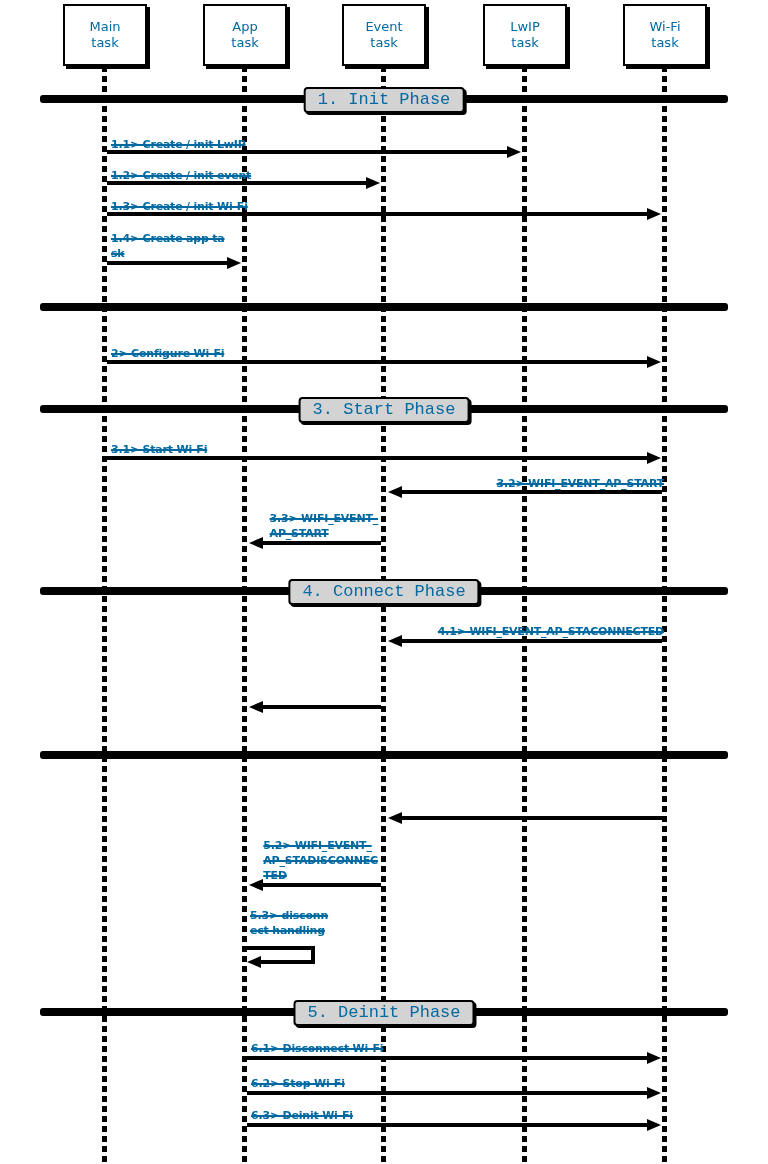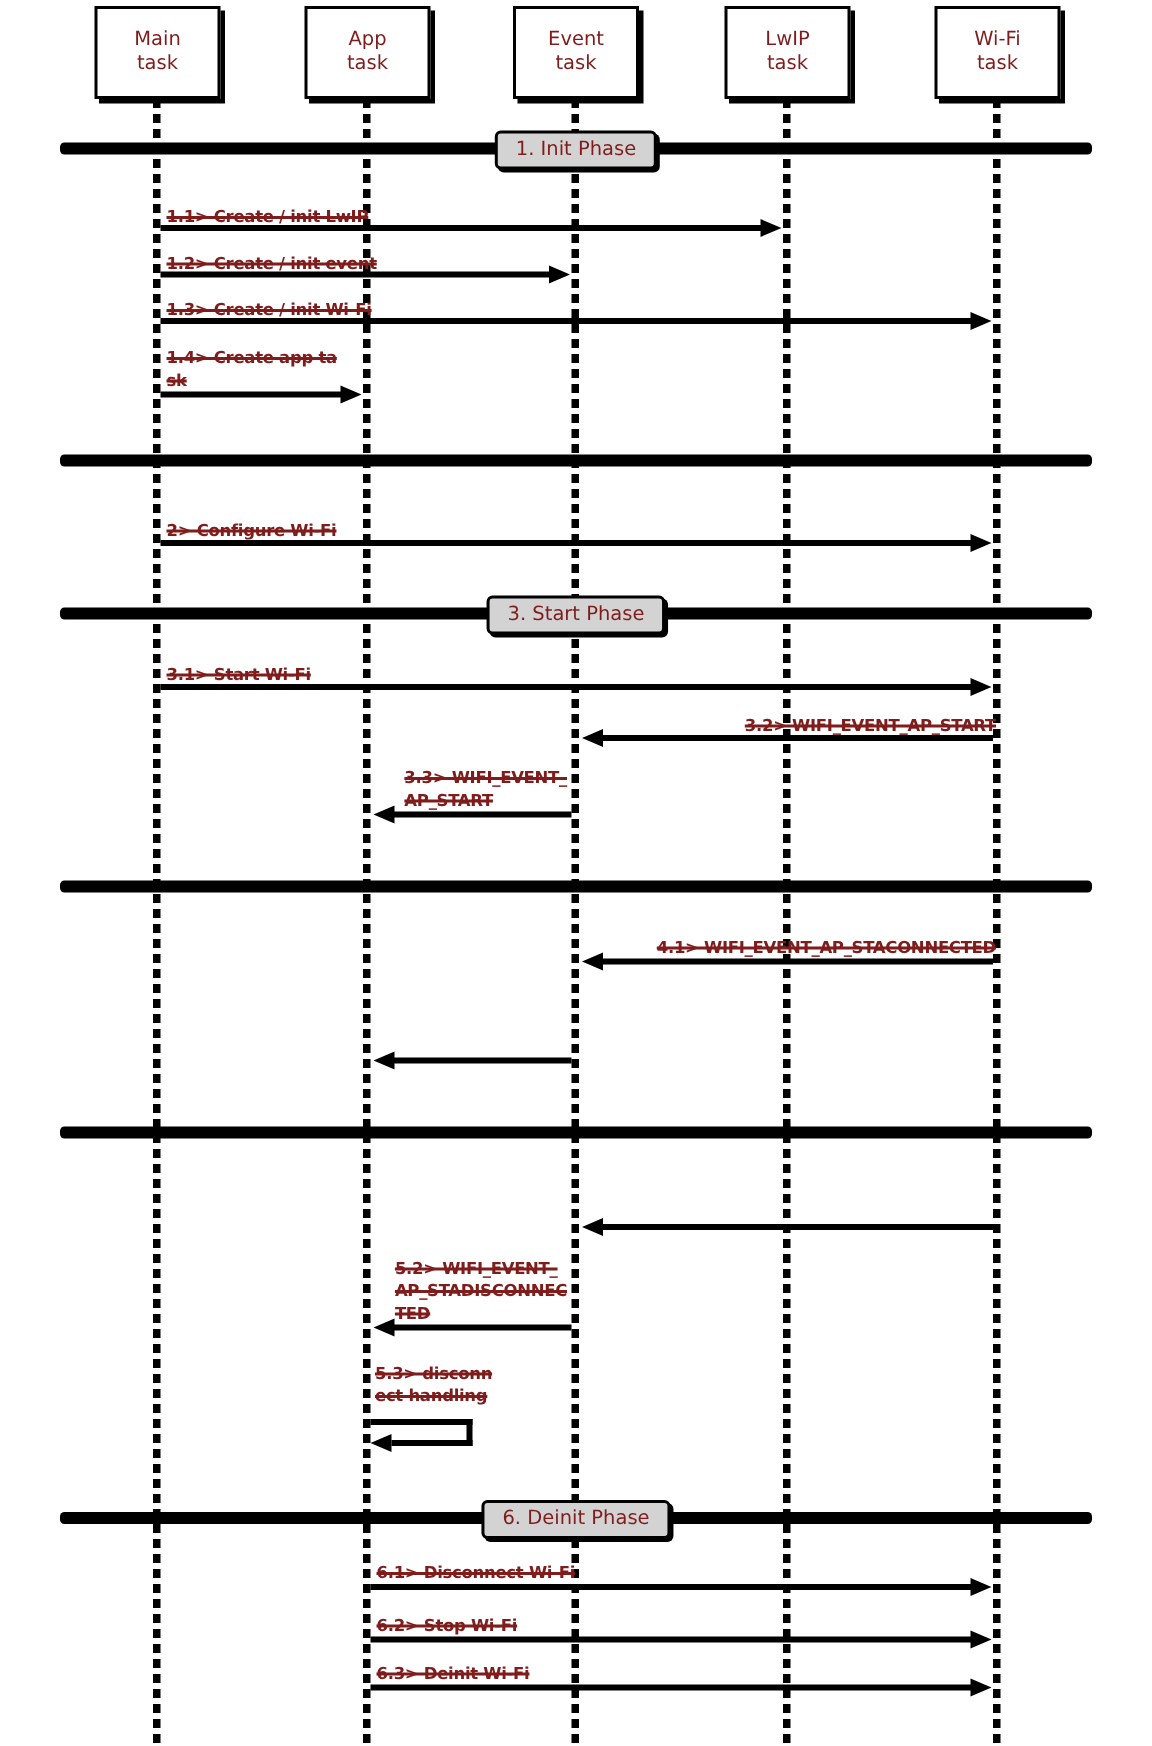--- a/index.html
+++ b/index.html
@@ -1,26 +1,26 @@
 <!DOCTYPE html>
 <html><head>
 <meta charset="utf-8">
 <style>
   html,body{margin:0;padding:0;background:#ffffff;}
   .stage{position:relative;width:768px;height:1164px;background:#ffffff;overflow:hidden;
-         font-family:"DejaVu Sans",sans-serif;color:#7f1d1d;}
+         font-family:"DejaVu Sans",sans-serif;color:#0369a1;}
   .lifeline{position:absolute;top:66px;height:1098px;width:5px;
          background:repeating-linear-gradient(to bottom,#000 0 6px,transparent 6px 10px);}
   .task-box{position:absolute;top:4px;width:80px;height:58px;background:#fff;border:2px solid #000;
          box-shadow:3px 3px 0 #000;display:flex;align-items:center;justify-content:center;
          text-align:center;font-size:13px;line-height:16px;white-space:pre-line;}
   .phase-bar{position:absolute;left:40px;width:688px;height:8px;background:#000;border-radius:3px;}
   .phase-label{position:absolute;left:384px;transform:translateX(-50%);background:#d3d3d3;
          border:2px solid #000;border-radius:4px;box-shadow:2px 2px 0 #000;padding:2px 12px;
-         font-size:13px;height:18px;line-height:18px;white-space:nowrap;}
+         font-size:17px;height:18px;line-height:18px;white-space:nowrap;font-family:Liberation Mono, monospace;}
   .msg-label{position:absolute;font-size:11px;font-weight:bold;line-height:15px;white-space:pre-line;
          text-decoration:line-through;text-decoration-thickness:2px;letter-spacing:-0.2px;}
   .msg-label.ra{}
   .shaft{position:absolute;height:4px;background:#000;}
   .vline{position:absolute;width:4px;background:#000;}
   .head-r{position:absolute;width:0;height:0;border-top:6px solid transparent;
          border-bottom:6px solid transparent;border-left:14px solid #000;}
   .head-l{position:absolute;width:0;height:0;border-top:6px solid transparent;
          border-bottom:6px solid transparent;border-right:14px solid #000;}
 </style>
@@ -45,23 +45,24 @@
 task</div>
   <div class="task-box" style="left:623px">Wi-Fi
 task</div>
 
   <div class="phase-bar" style="top:95px"></div>
   <div class="phase-label" style="top:87px">1. Init Phase</div>
   <div class="phase-bar" style="top:303px"></div>
   <div class="phase-bar" style="top:405px"></div>
   <div class="phase-label" style="top:397px">3. Start Phase</div>
   <div class="phase-bar" style="top:587px"></div>
+  <div class="phase-label" style="top:579px">4. Connect Phase</div>
   <div class="phase-bar" style="top:751px"></div>
   <div class="phase-bar" style="top:1008px"></div>
-  <div class="phase-label" style="top:1000px">6. Deinit Phase</div>
+  <div class="phase-label" style="top:1000px">5. Deinit Phase</div>
 
   <div class="msg-label" style="left:111px;top:137px">1.1&gt; Create / init LwIP</div>
   <div class="shaft" style="left:107px;top:150px;width:406px"></div>
   <div class="head-r" style="left:507px;top:146px"></div>
 
   <div class="msg-label" style="left:111px;top:168px">1.2&gt; Create / init event</div>
   <div class="shaft" style="left:107px;top:181px;width:265px"></div>
   <div class="head-r" style="left:366px;top:177px"></div>
 
   <div class="msg-label" style="left:111px;top:199px">1.3&gt; Create / init Wi-Fi</div>

